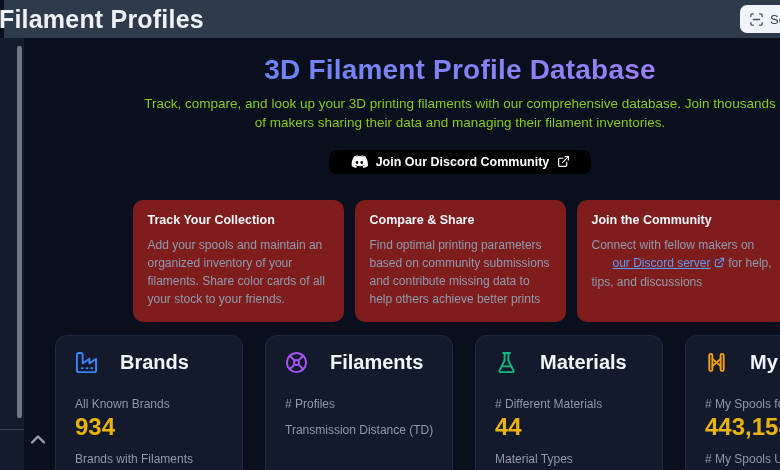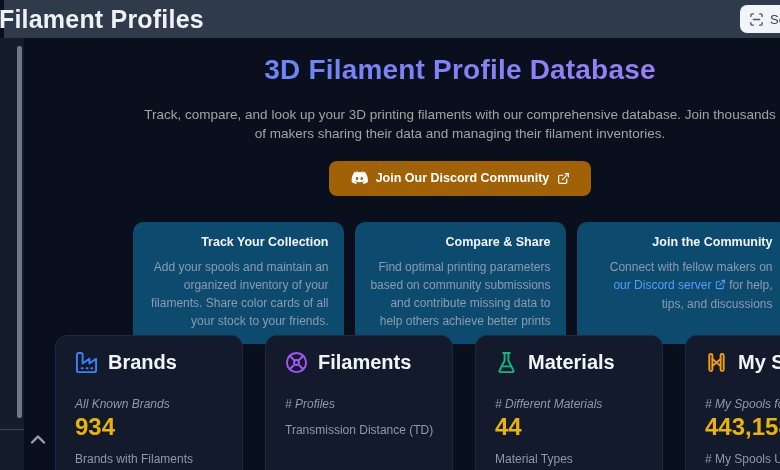--- a/index.html
+++ b/index.html
@@ -51,57 +51,57 @@
     text-align:center;
   }
   .hero-title {
     margin-top:16px;
     font-size:28px; font-weight:700; letter-spacing:.2px;
     background:linear-gradient(90deg,#5d87f7 15%,#a87df6 85%);
     -webkit-background-clip:text; background-clip:text;
     color:transparent; -webkit-text-fill-color:transparent;
   }
   .hero-subtitle {
-    margin:20px auto 0; max-width:632px;
-    color:#a3a3a3; font-size:13.5px; line-height:1.4;
+    margin:9px auto 0; max-width:632px;
+    color:#84cc16; font-size:13.5px; line-height:1.4;
   }
   .discord-button {
     margin-top:17px;
     display:inline-flex; align-items:center; gap:8px;
-    background:#a16207; color:#ffffff; border:none; border-radius:8px;
-    height:35px; padding:0 21px; cursor:pointer;
+    background:#000000; color:#ffffff; border:none; border-radius:8px;
+    height:24px; padding:0 21px; cursor:pointer;
     font-family:"Liberation Sans", sans-serif;
     font-size:12.5px; font-weight:600;
   }
   
   .feature-row {
     margin-top:26px; display:flex; justify-content:center; gap:11px;
   }
   .feature-card {
-    width:211px; min-height:97px; background:#0c4a6e; border-radius:10px;
-    padding:13px 15px 14px; text-align:right;
+    width:211px; min-height:97px; background:#7f1d1d; border-radius:10px;
+    padding:13px 15px 14px; text-align:left;
   }
   .feature-title { color:#f1f5f9; font-size:12.5px; font-weight:700; margin-bottom:9px; }
   .feature-body  { color:#8e9bb0; font-size:12px; line-height:1.5; }
-  .inline-link { color:#5b9bf8; cursor:pointer; }
+  .inline-link { color:#5b9bf8; text-decoration:underline; cursor:pointer;margin-left:21px; }
   .ext-icon-blue { color:#5b9bf8; vertical-align:-1px; }
   
   .stats-row {
     position:absolute; top:335px; left:55px;
     display:flex; gap:22px; z-index:2;
   }
   .stat-card {
     width:188px; height:180px;
     background:#121a2b; border:1px solid #1e2a40; border-radius:12px;
     padding:15px 19px; text-align:left; flex:0 0 auto;
   }
-  .stat-head { display:flex; align-items:flex-end; gap:10px; }
+  .stat-head { display:flex; align-items:flex-end; gap:22px; }
   .stat-title { color:#f1f5f9; font-size:20px; font-weight:700; white-space:nowrap; }
   .stat-label { color:#8d99ad; font-size:12px; margin-top:0; white-space:nowrap; }
-  .stat-label.first { margin-top:23px;font-style:italic; }
+  .stat-label.first { margin-top:23px; }
   .stat-value { color:#eab308; font-size:24px; font-weight:700; margin-top:3px; line-height:1.1; }
   .stat-label.second { margin-top:12px; }
   svg { display:block; }
 </style>
 </head>
 <body>
 
 <div class="header">
   <div class="header-title">Filament Profiles</div>
   <button class="scan-button">

